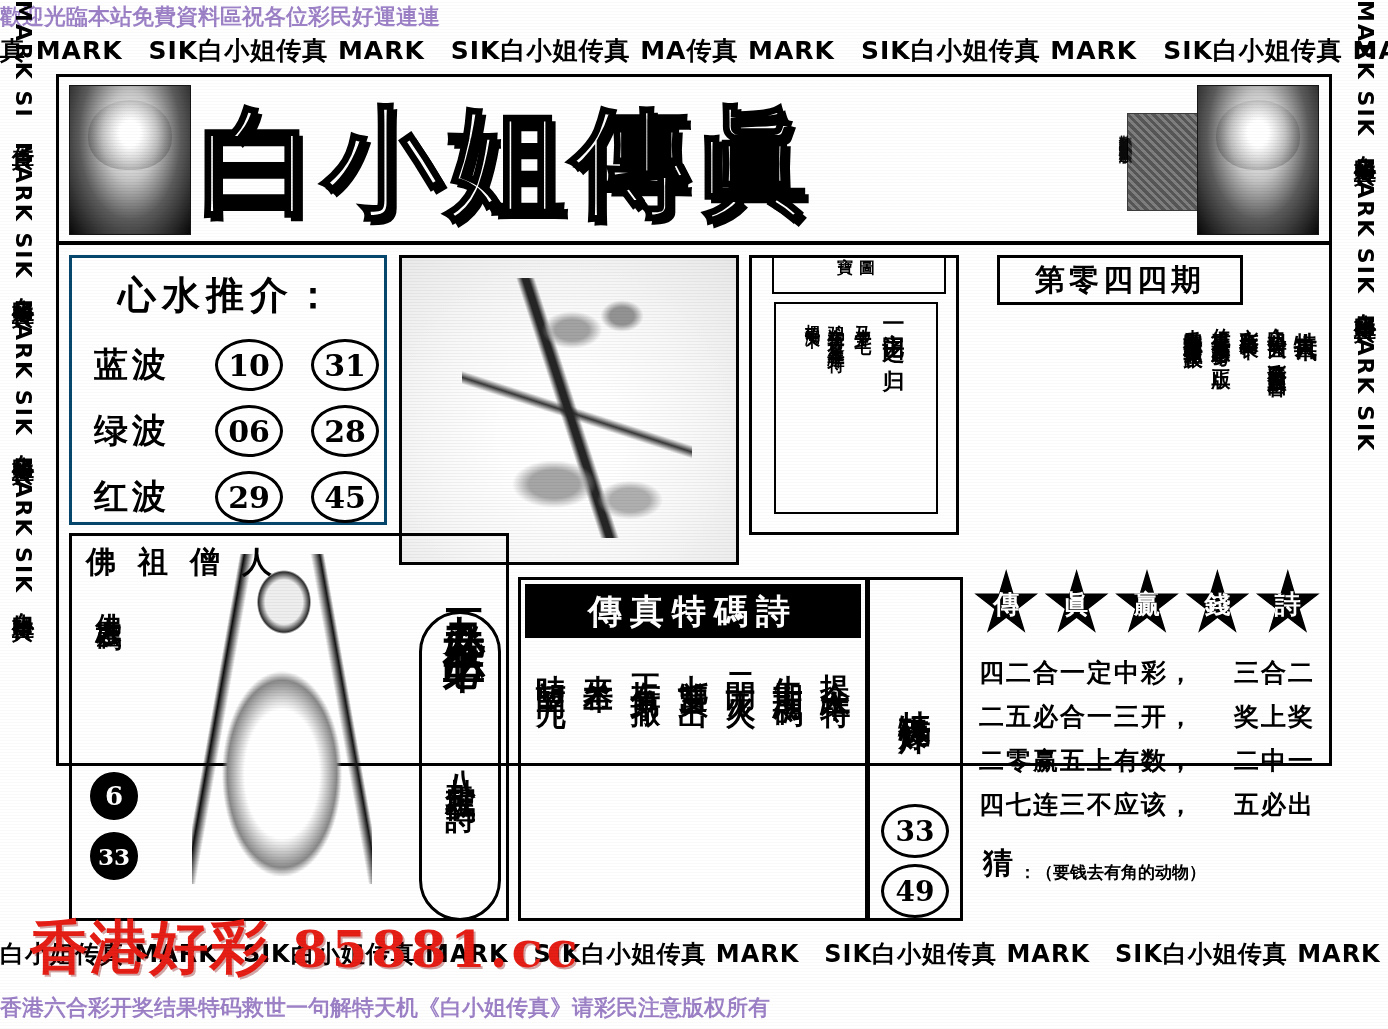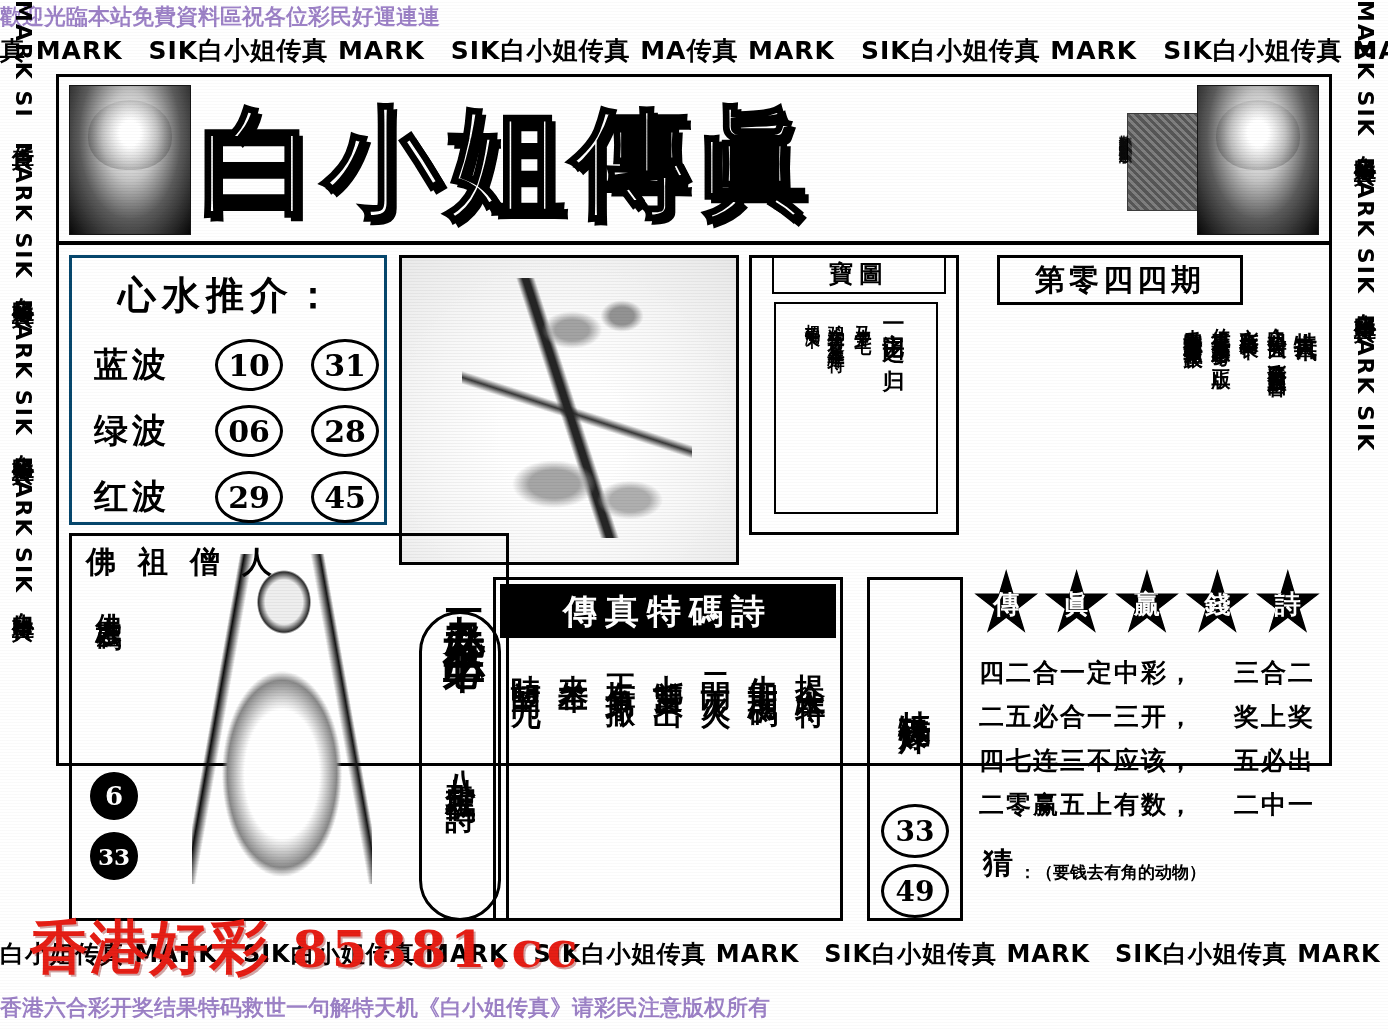--- a/index.html
+++ b/index.html
@@ -54,21 +54,21 @@
      background:
        radial-gradient(ellipse 42px 26px at 110px 52px, #9a9a9a 0 40%, rgba(0,0,0,0) 72%),
        radial-gradient(ellipse 30px 22px at 160px 38px, #8e8e8e 0 40%, rgba(0,0,0,0) 72%),
        radial-gradient(ellipse 56px 32px at 92px 206px, #9d9d9d 0 45%, rgba(0,0,0,0) 75%),
        radial-gradient(ellipse 44px 26px at 168px 222px, #a4a4a4 0 45%, rgba(0,0,0,0) 75%),
        linear-gradient(72deg, rgba(0,0,0,0) 44%, #3a3a3a 46%, #3a3a3a 48%, rgba(0,0,0,0) 50%),
        linear-gradient(18deg, rgba(0,0,0,0) 46%, #4a4a4a 48%, rgba(0,0,0,0) 50%);}
 
   .boxC{position:absolute;left:690px;top:178px;width:210px;height:280px;border:3px solid #000;box-sizing:border-box;}
   .boxC .cap{position:absolute;left:20px;top:-2px;width:170px;height:34px;border:2px solid #000;text-align:center;
-      font-family:"DejaVu Serif","Liberation Serif",serif;font-size:24px;font-weight:bold;letter-spacing:6px;background:#fff;}
+      font-family:"DejaVu Serif","Liberation Serif",serif;font-size:16px;font-weight:bold;letter-spacing:6px;background:#fff;}
   .inner-pane{position:absolute;left:22px;top:44px;width:164px;height:212px;border:2px solid #000;display:flex;
       flex-direction:row-reverse;justify-content:center;gap:4px;padding:8px 4px;box-sizing:border-box;}
   .vcol{writing-mode:vertical-rl;text-orientation:upright;font-family:"DejaVu Serif","Liberation Serif",serif;
       font-weight:bold;letter-spacing:3px;}
   .vcol.c1{font-size:22px;}
   .vcol.c2{font-size:17px;}
   .vcol.c3{font-size:15px;}
 
   .boxD{position:absolute;left:910px;top:178px;width:350px;height:310px;}
   .issue{position:absolute;left:28px;top:0;width:240px;height:44px;border:3px solid #000;text-align:center;
@@ -94,21 +94,21 @@
   .bball{position:absolute;width:48px;height:48px;border-radius:50%;background:#000;color:#fff;display:flex;
      align-items:center;justify-content:center;font-family:"DejaVu Serif","Liberation Serif",serif;font-size:26px;font-weight:bold;}
   .bball.b1{left:18px;top:236px;}
   .bball.b2{left:18px;top:296px;font-size:23px;}
 
   .boxF{position:absolute;left:360px;top:534px;width:82px;height:310px;border:3px solid #000;border-radius:42px;box-sizing:border-box;
       display:flex;align-items:center;justify-content:center;}
   .boxF .v{writing-mode:vertical-rl;text-orientation:upright;font-family:"DejaVu Serif","Liberation Serif",serif;
       font-size:30px;font-weight:bold;letter-spacing:8px;}
 
-  .boxG{position:absolute;left:434px;top:500px;width:350px;height:344px;border:3px solid #000;box-sizing:border-box;}
+  .boxG{position:absolute;left:459px;top:500px;width:350px;height:344px;border:3px solid #000;box-sizing:border-box;}
   .boxG .hdr{height:54px;background:#000;color:#fff;text-align:center;font-family:"DejaVu Serif","Liberation Serif",serif;
       font-size:34px;font-weight:bold;line-height:54px;letter-spacing:8px;margin:4px;}
   .poem{display:flex;flex-direction:row-reverse;justify-content:space-around;padding:8px 6px;}
   .poem .pc{writing-mode:vertical-rl;text-orientation:upright;font-family:"DejaVu Serif","Liberation Serif",serif;
       font-size:30px;font-weight:bold;line-height:46px;letter-spacing:8px;}
 
   .boxH{position:absolute;left:808px;top:500px;width:96px;height:344px;border:3px solid #000;box-sizing:border-box;text-align:center;}
   .boxH .v{writing-mode:vertical-rl;text-orientation:upright;font-family:"DejaVu Serif","Liberation Serif",serif;
       font-size:32px;font-weight:bold;letter-spacing:4px;margin:8px auto 0;height:210px;}
   .boxH .num{width:62px;height:48px;margin:6px auto 0;border:3px solid #000;border-radius:50%;display:flex;align-items:center;
@@ -258,26 +258,26 @@
       <div class="ilines">
         <div class="iline">
           <span>四二合一定中彩，</span>
           <span>三合二</span>
         </div>
         <div class="iline">
           <span>二五必合一三开，</span>
           <span>奖上奖</span>
         </div>
         <div class="iline">
+          <span>二零赢五上有数，</span>
+          <span>二中一</span>
+        </div>
+        <div class="iline">
           <span>四七连三不应该，</span>
           <span>五必出</span>
-        </div>
-        <div class="iline">
-          <span>二零赢五上有数，</span>
-          <span>二中一</span>
         </div>
       </div>
       <div class="guess">
         <span class="g1">猜</span>
         <span class="g2">：（要钱去有角的动物）</span>
       </div>
     </div>
 
   </div>
 

